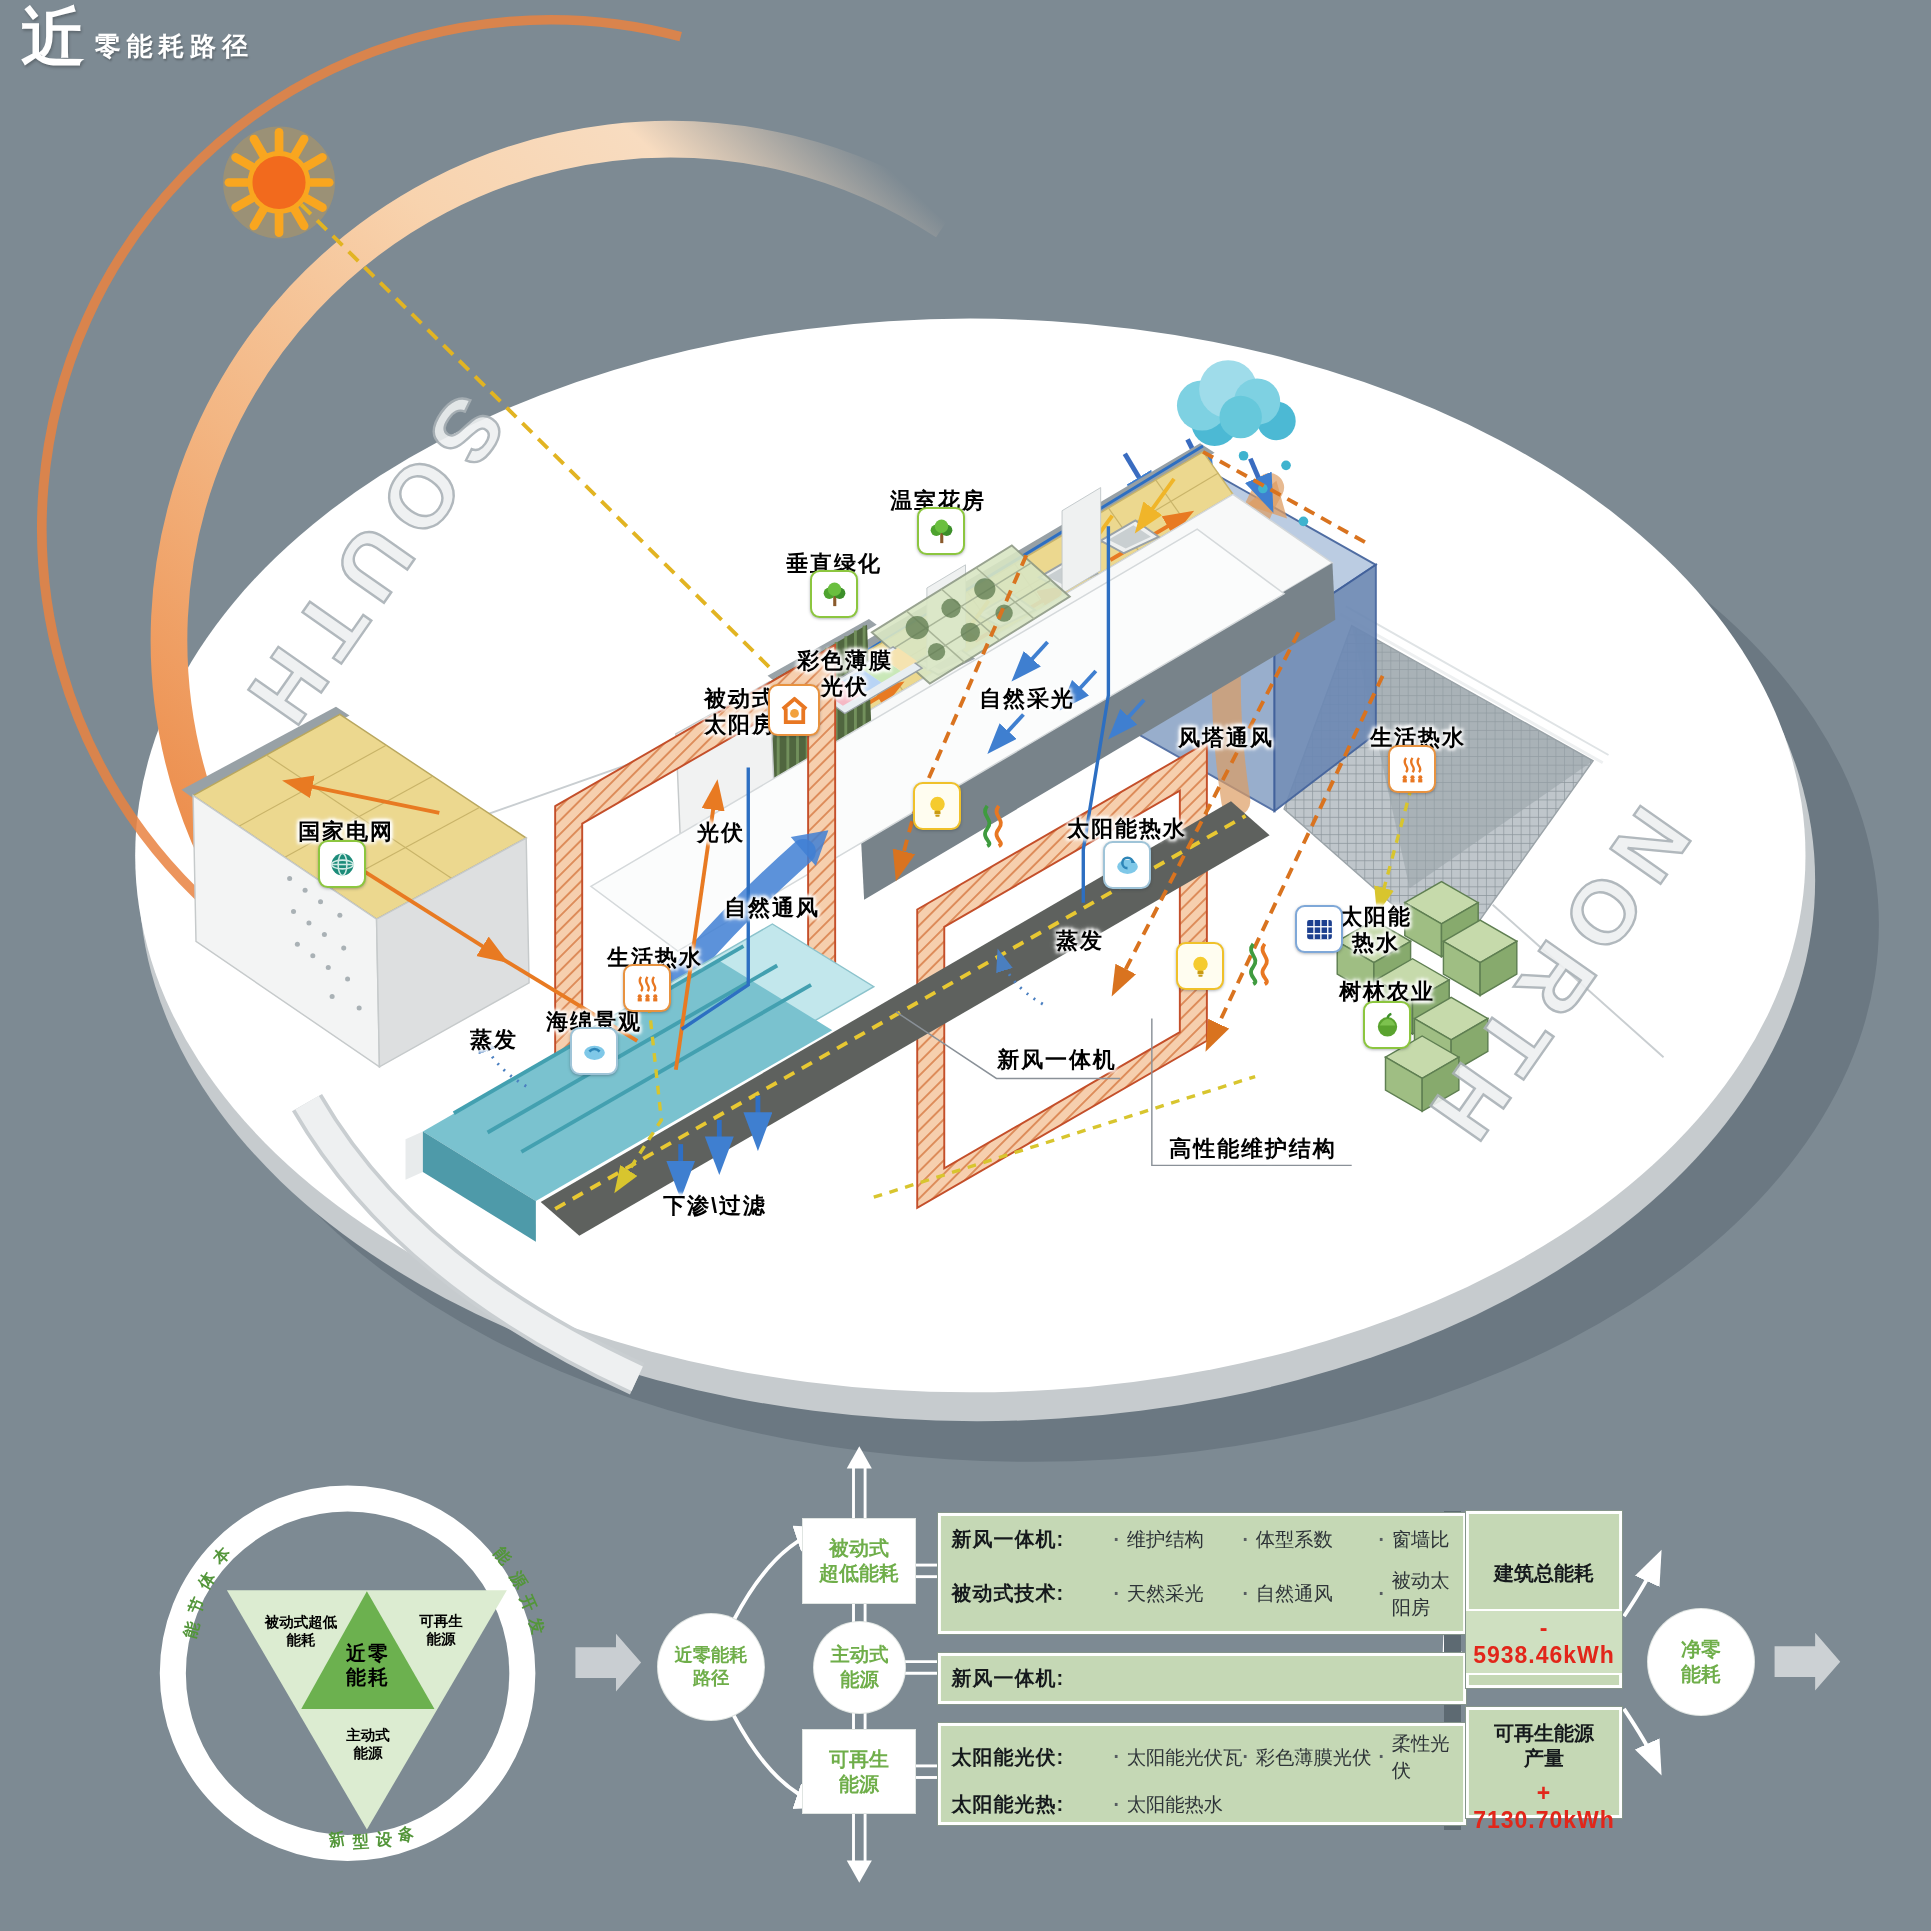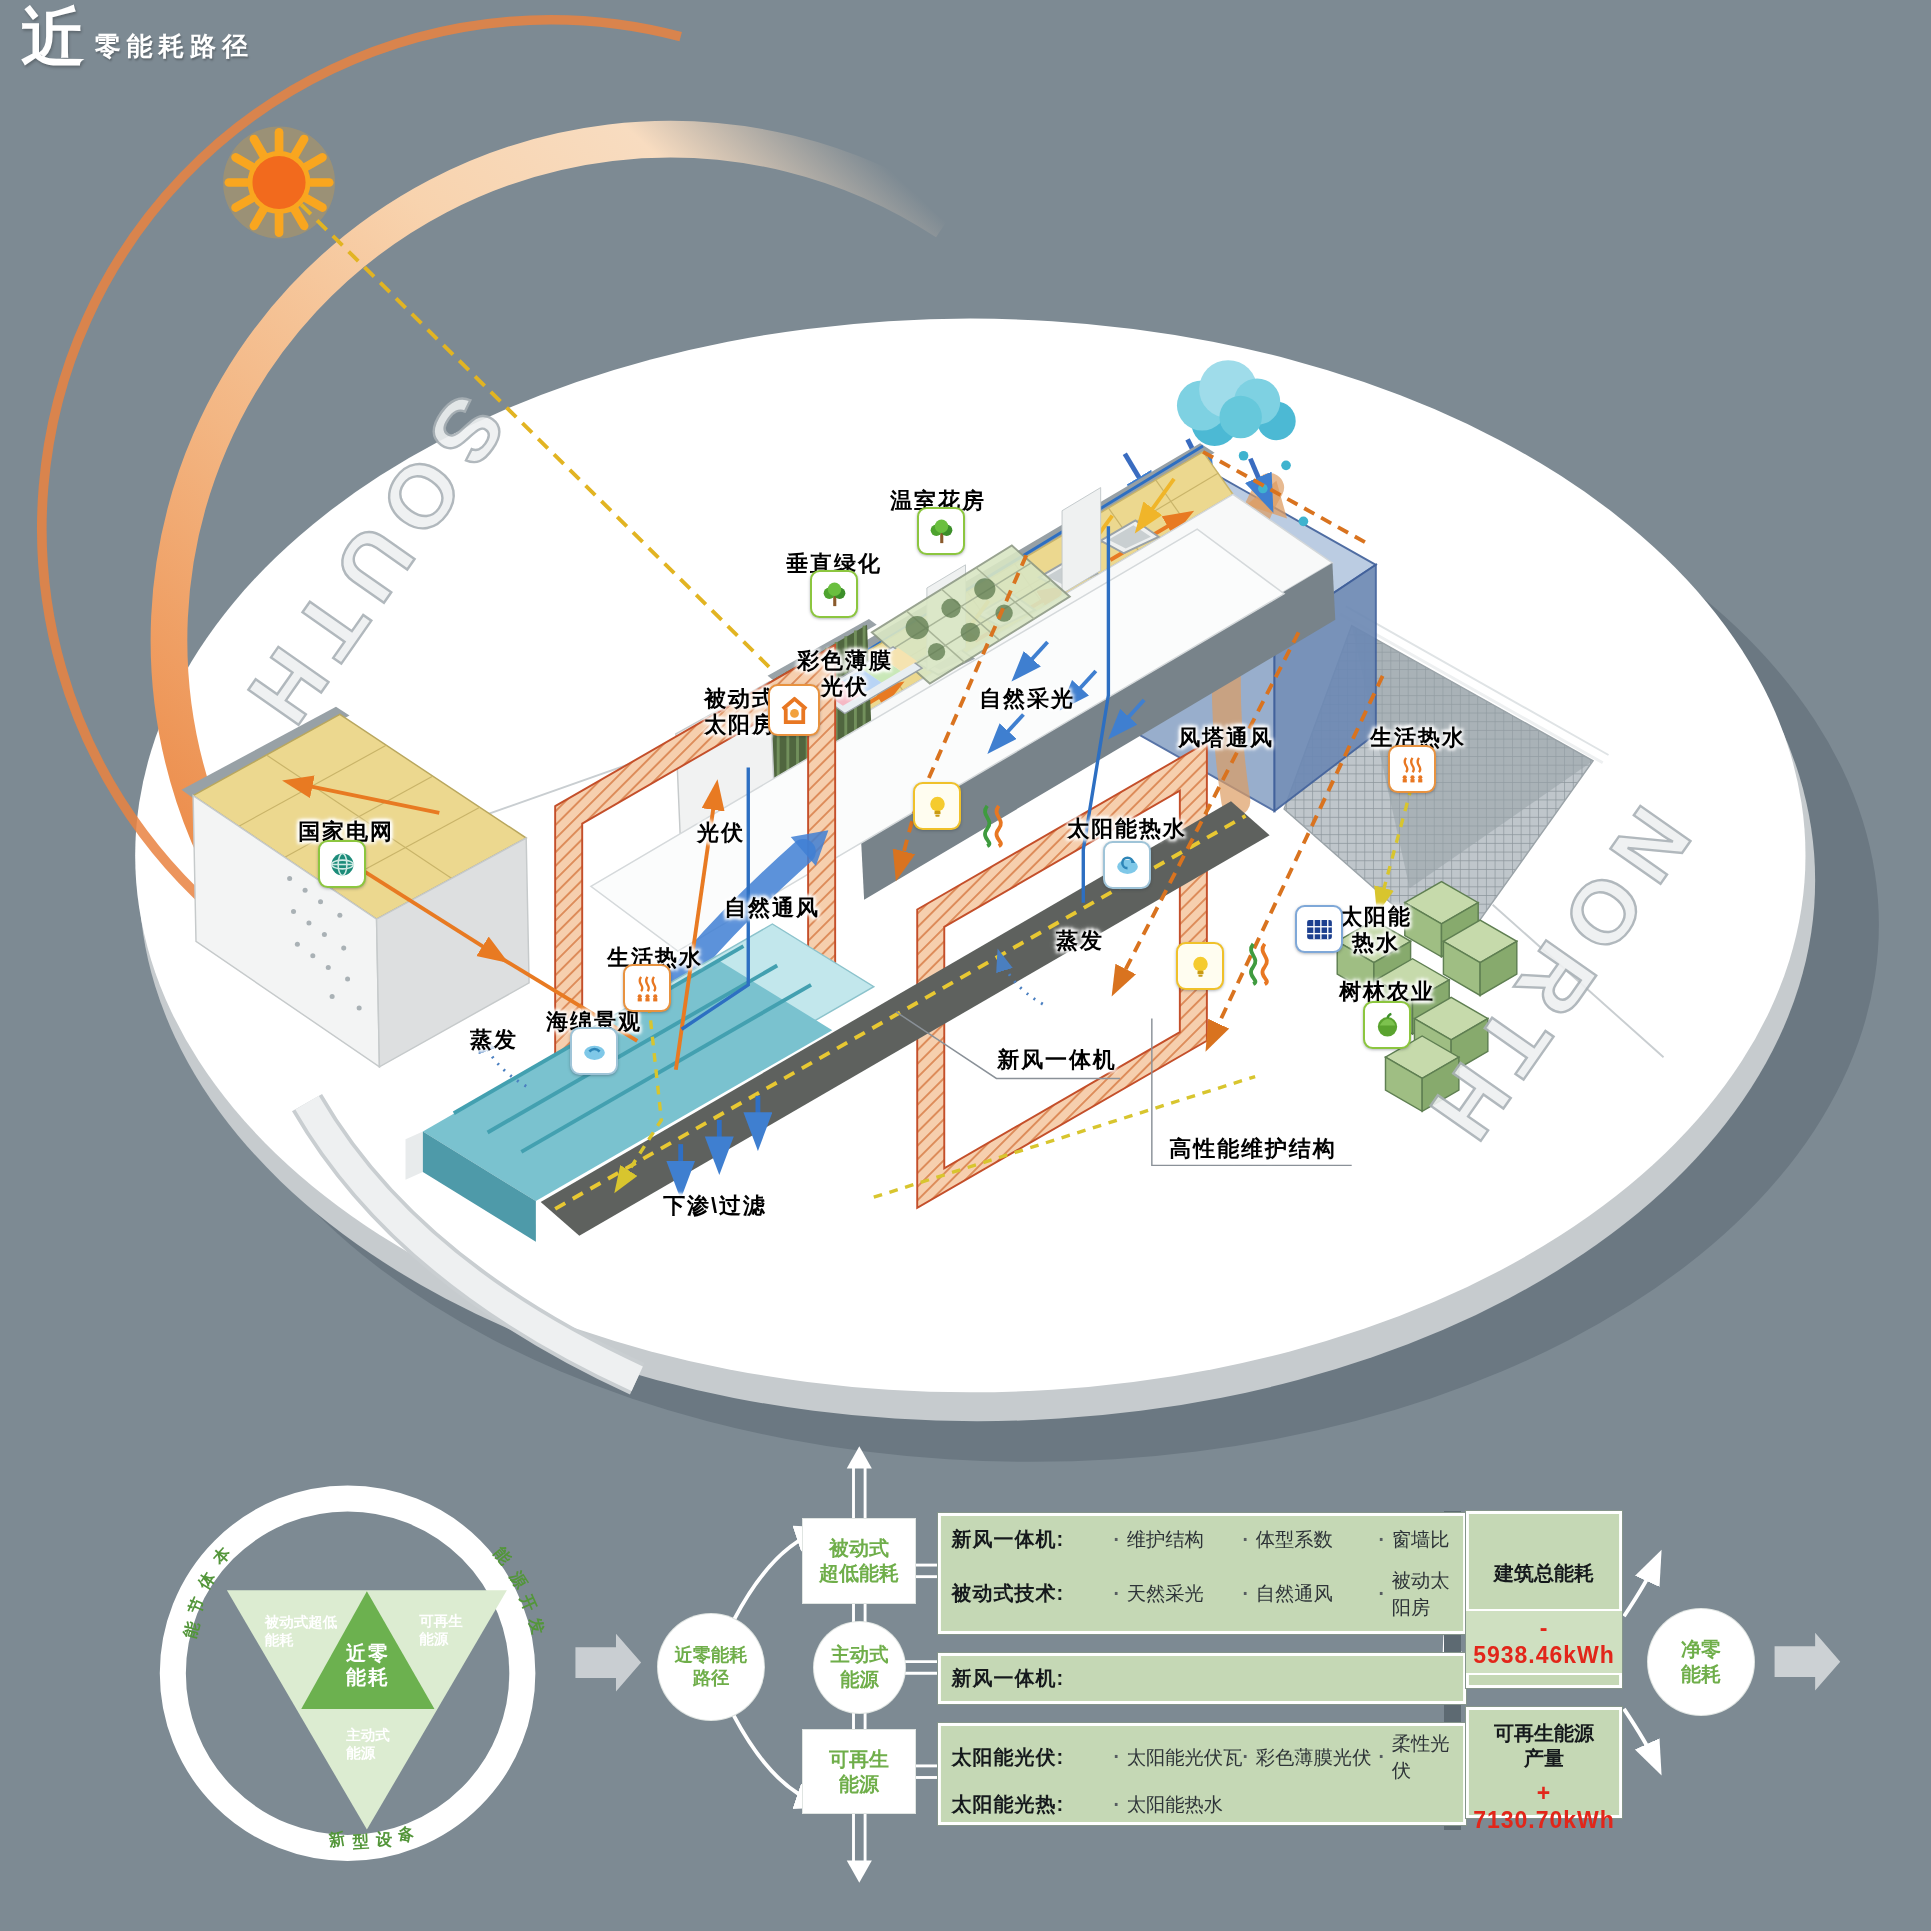--- a/index.html
+++ b/index.html
@@ -27,22 +27,22 @@
     display:flex;align-items:center;justify-content:center;box-shadow:0 1px 2.9px rgba(40,50,60,.35);}
   .badge.green{border:2.9px solid #8cc63f;}
   .badge.orange{border:2.9px solid #e8923f;}
   .badge.blue{border:2.9px solid #9fc4d8;}
   .badge.yellow{border:2.9px solid #f0c12a;background:#fffdf0;}
   .badge.bblue{border:2.9px solid #7fa8d8;}
   .glyph{position:absolute;z-index:3;transform:translate(-50%,-50%);}
 
   
   .ringchar{position:absolute;z-index:4;font-size:16.4px;font-weight:bold;color:#53963a;transform:translate(-50%,-50%);}
-  .tri-label{position:absolute;z-index:4;transform:translate(-50%,-50%);text-align:left;font-weight:bold;color:#ffffff;font-size:14.5px;line-height:1.25;white-space:pre-line;}
-  .tri-center{position:absolute;z-index:4;transform:translate(-50%,-50%);text-align:center;font-weight:bold;color:#ffffff;font-size:20px;line-height:1.2;white-space:pre-line;letter-spacing:1.9px;}
+  .tri-label{position:absolute;z-index:4;transform:translate(-50%,-50%);text-align:center;font-weight:bold;color:#000000;font-size:14.5px;line-height:1.25;white-space:pre-line;}
+  .tri-center{position:absolute;z-index:4;transform:translate(-50%,-50%);text-align:center;font-weight:bold;color:#000000;font-size:20px;line-height:1.2;white-space:pre-line;letter-spacing:1.9px;}
   .wcircle{position:absolute;z-index:4;background:#fff;border-radius:50%;display:flex;align-items:center;justify-content:center;
     text-align:center;font-weight:bold;color:#6fae4a;white-space:pre-line;line-height:1.25;box-shadow:0 0 0 1px #e0e5e2;}
   .stagebox{position:absolute;z-index:4;background:#fff;display:flex;align-items:center;justify-content:center;text-align:center;
     font-weight:bold;color:#6fae4a;white-space:pre-line;font-size:20px;line-height:1.25;box-shadow:0 0 0 1px #e0e5e2;}
   .panel{position:absolute;z-index:4;background:#c5d8b5;box-shadow:inset 0 0 0 2.9px #ffffff,0 0 0 1px #85958b;
     display:flex;flex-direction:column;justify-content:space-evenly;}
   .prow{display:grid;grid-template-columns:162px 129px 136px 1fr;align-items:center;padding-left:13.5px;}
   .plabel{font-weight:bold;font-size:20px;color:#15191c;letter-spacing:1px;}
   .pitem{font-size:19.3px;color:#2e3438;display:flex;align-items:center;}
   .bullet{color:#565c60;margin-right:6.8px;font-weight:bold;}

